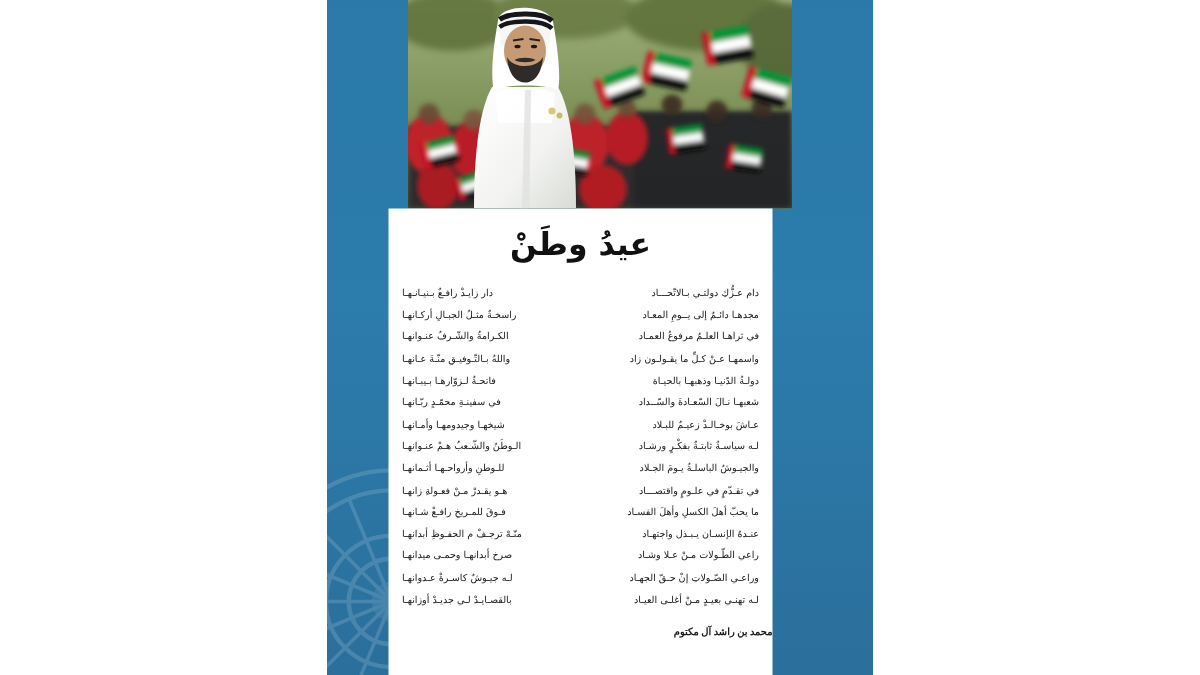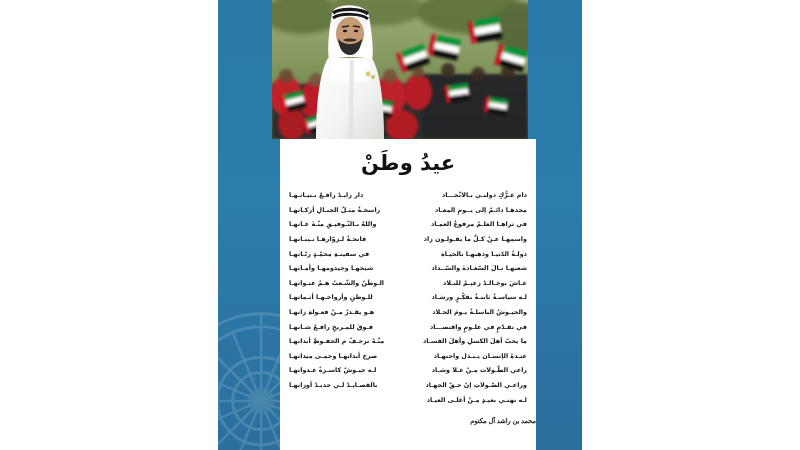--- a/index.html
+++ b/index.html
@@ -51,21 +51,21 @@
     width: 256px;
     height: 139px;
     overflow: hidden;
     background: #6d7f55;
   }
   .photo svg { display: block; width: 100%; height: 100%; }
 
   
   .card {
     position: absolute;
-    left: 280px;
+    left: 259px;
     top: 139px;
     width: 256px;
     height: 311px;
     background: #ffffff;
     box-shadow: 0 0 0 0 rgba(0,0,0,0);
   }
 
   .card-title {
     margin: 0;
     padding-top: 12px;
@@ -91,21 +91,21 @@
 
   .poem-col {
     flex: 1 1 0;
     display: flex;
     flex-direction: column;
   }
 
   .poem-line {
     font-family: "DejaVu Sans", "Liberation Sans", sans-serif;
     font-size: 6.4px;
-    font-weight: 700;
+    font-weight: 400;
     color: #141414;
     line-height: 1.0;
     height: 14.6px;
     display: flex;
     align-items: center;
     white-space: nowrap;
     direction: rtl;
     letter-spacing: 0.15px;
   }
   .poem-col.col-right .poem-line { justify-content: flex-start; }
@@ -315,20 +315,21 @@
         <div class="poem-line">ما يحبّ أهلَ الكسلِ وأهلَ الفسـاد</div>
         <div class="poem-line">عنـدهُ الإنسـان يـبـذل واجتهـاد</div>
         <div class="poem-line">راعي الطّـولات مـنْ عـلا وشـاد</div>
         <div class="poem-line">وراعـي الصّـولاتِ إنْ حـقّ الجهـاد</div>
         <div class="poem-line">لـه تهنـي بعيـدٍ مـنْ أغلـى العيـاد</div>
       </div>
 
       <div class="poem-col col-left">
         <div class="poem-line">دار زايـدْ رافـعٌ بـنيـانـهـا</div>
         <div class="poem-line">راسخـةٌ مثـلُ الجبـالِ أركـانهـا</div>
+        <div class="poem-line">الكـرامةُ والشّـرفُ عنـوانهـا</div>
         <div class="poem-line">واللهُ بـالتّـوفيـقِ منّـةَ عـانهـا</div>
         <div class="poem-line">فاتحـةٌ لـزوّارهـا بـيبـانهـا</div>
         <div class="poem-line">في سفينـةِ محمّـدٍ ربّـانهـا</div>
         <div class="poem-line">شيخهـا وجيدومهـا وأمـانهـا</div>
         <div class="poem-line">الـوطَنُ والشّـعبُ هـمْ عنـوانهـا</div>
         <div class="poem-line">للـوطنِ وأرواحـهـا أثـمانهـا</div>
         <div class="poem-line">هـو يقـدرْ مـنْ فعـولةِ زانهـا</div>
         <div class="poem-line">فـوقَ للمـريخِ رافـعْ شـانهـا</div>
         <div class="poem-line">منّـهْ ترجـفْ م الحفـوظِ أبدانهـا</div>
         <div class="poem-line">صرخ أبدانهـا وحمـى ميدانهـا</div>

